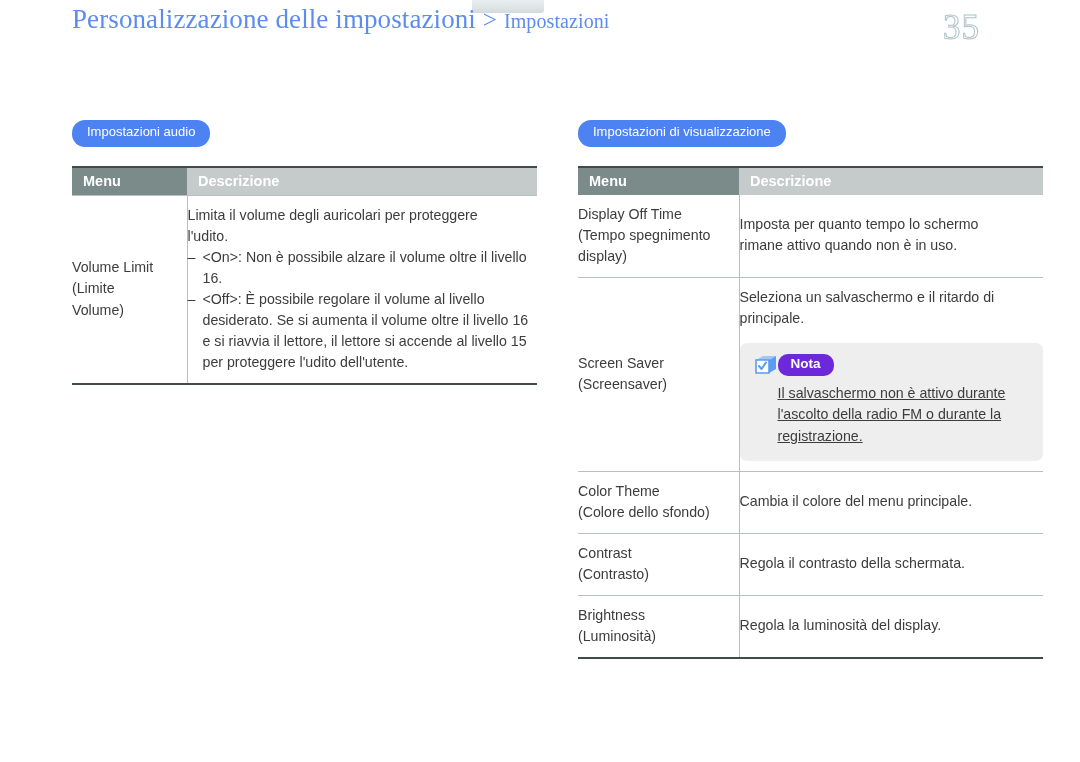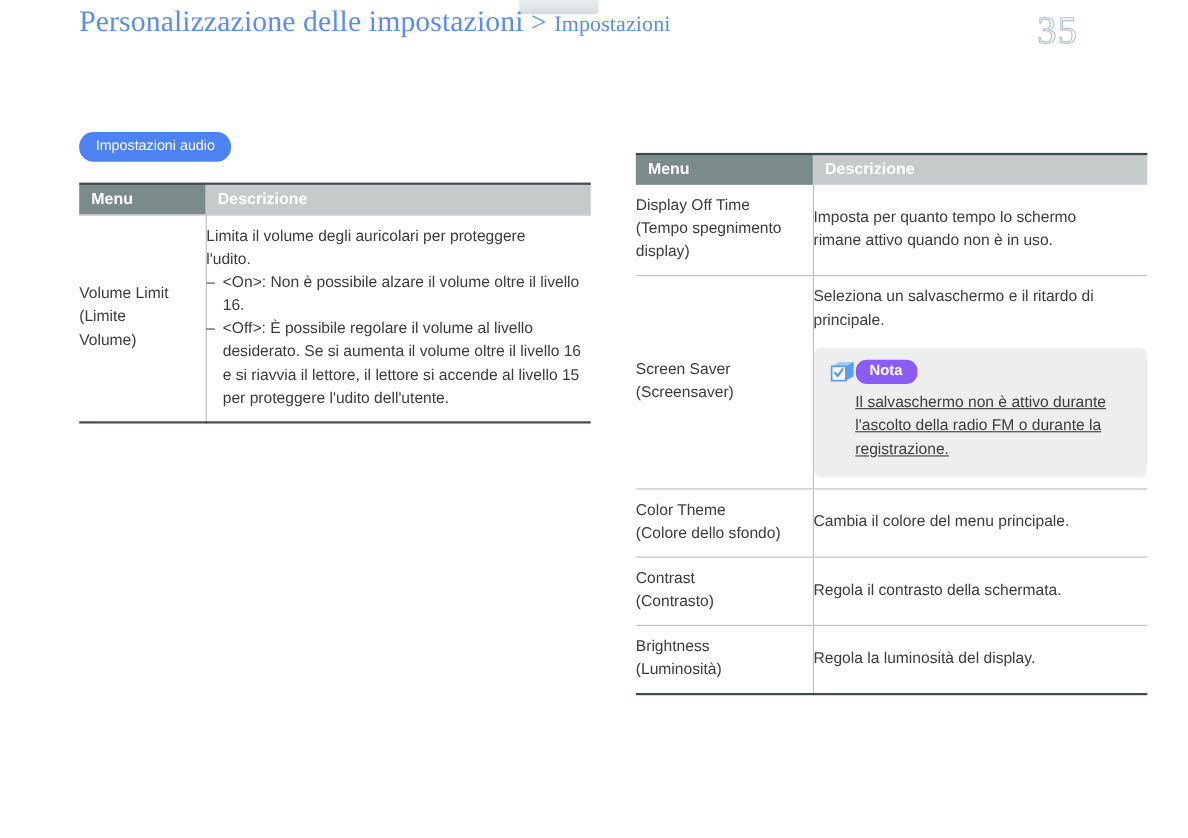--- a/index.html
+++ b/index.html
@@ -159,21 +159,21 @@
     gap: 3px;
     height: 22px;
   }
   .note-icon {
     width: 24px;
     height: 22px;
     flex: 0 0 auto;
     display: block;
   }
   .note-pill {
-    background: #8b5cf6;
+    background: #6d28d9;
     color: #ffffff;
     font-size: 13.5px;
     font-weight: bold;
     border-radius: 10px;
     padding: 2px 13px 3px 13px;
     line-height: 1.2;
     margin-left: -3px;
     text-align: center;
   }
   .note-body {
@@ -227,20 +227,21 @@
             <li>&lt;On&gt;: Non è possibile alzare il volume oltre il livello 16.</li>
             <li>&lt;Off&gt;: È possibile regolare il volume al livello desiderato. Se si aumenta il volume oltre il livello 16 e si riavvia il lettore, il lettore si accende al livello 15 per proteggere l'udito dell'utente.</li>
           </ul>
         </td>
       </tr>
     </tbody>
   </table>
 </div>
 
 <div class="col col-right">
+  <div class="section-pill">Impostazioni di visualizzazione</div>
 
   <table class="spec tbl-right">
     <colgroup>
         <col class="c1">
         <col>
       </colgroup>
     <thead>
       <tr>
         <th class="th-menu">Menu</th>
         <th class="th-desc">Descrizione</th>

